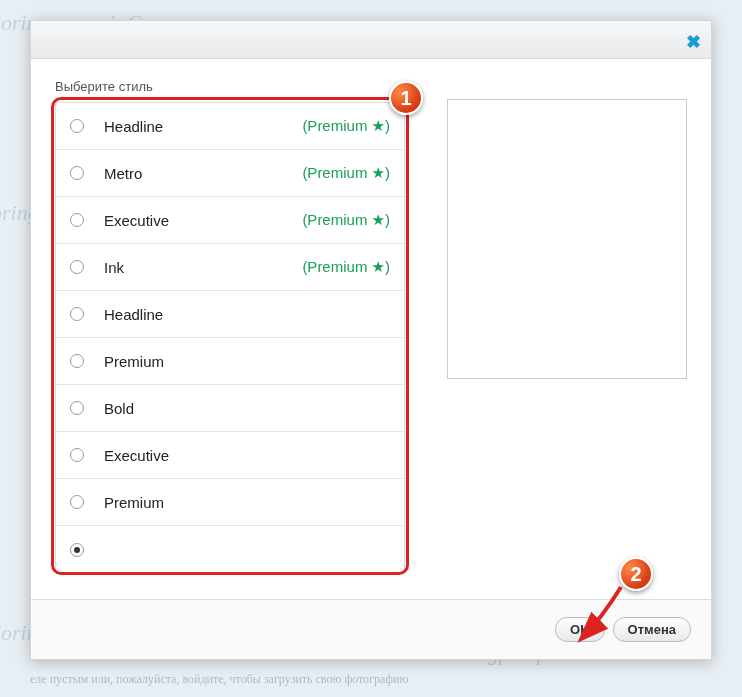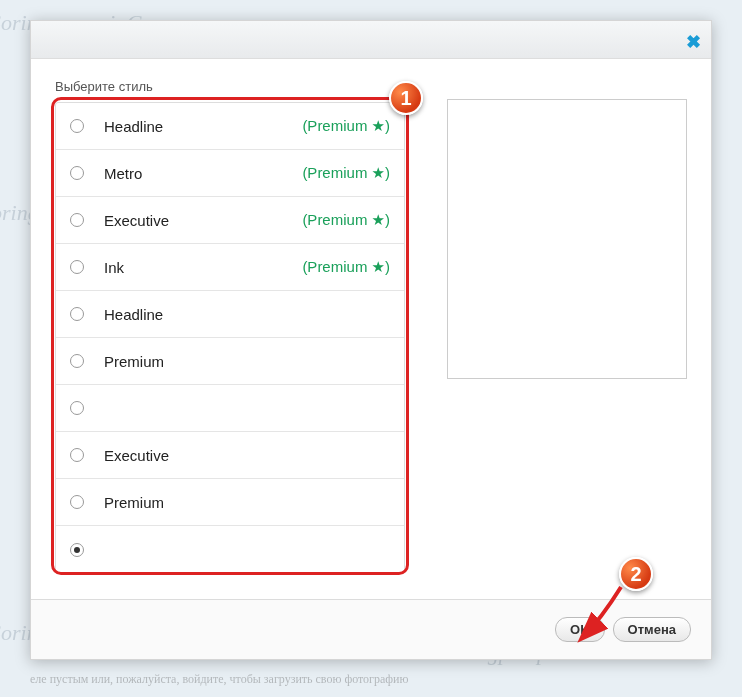--- a/index.html
+++ b/index.html
@@ -213,20 +213,21 @@
         <div class="style-row">
           <span class="style-radio"></span>
           <span class="style-name">Headline</span>
         </div>
         <div class="style-row">
           <span class="style-radio"></span>
           <span class="style-name">Premium</span>
         </div>
         <div class="style-row">
           <span class="style-radio"></span>
+          <span class="style-name">Bold</span>
         </div>
         <div class="style-row">
           <span class="style-radio"></span>
           <span class="style-name">Executive</span>
         </div>
         <div class="style-row">
           <span class="style-radio"></span>
           <span class="style-name">Premium</span>
         </div>
         <div class="style-row">

